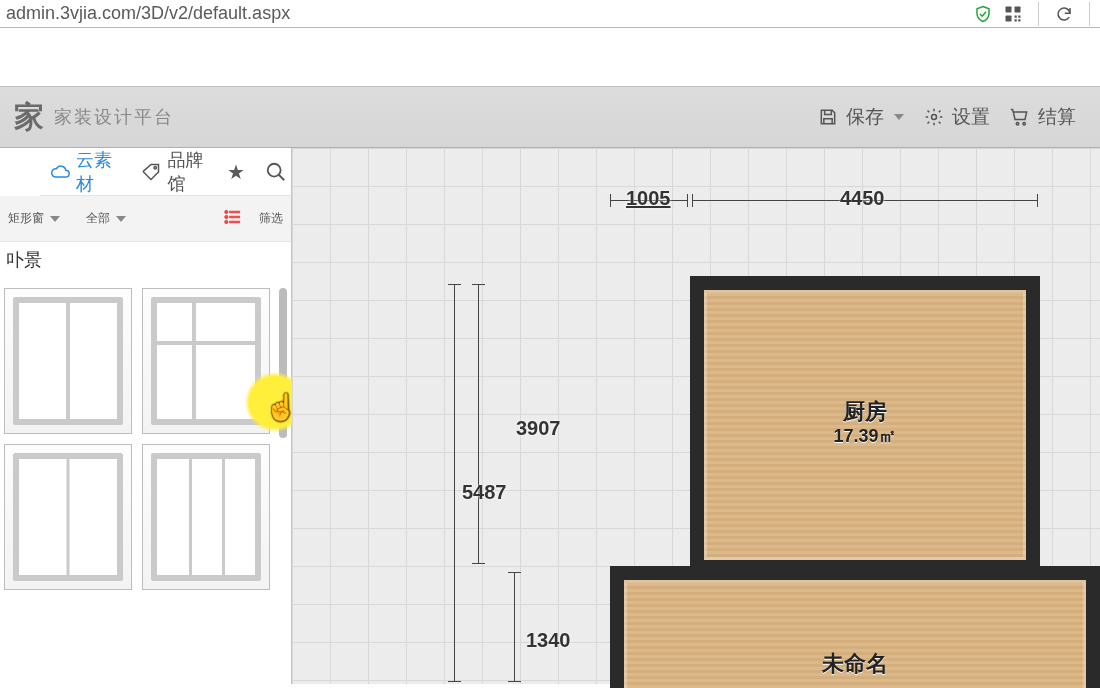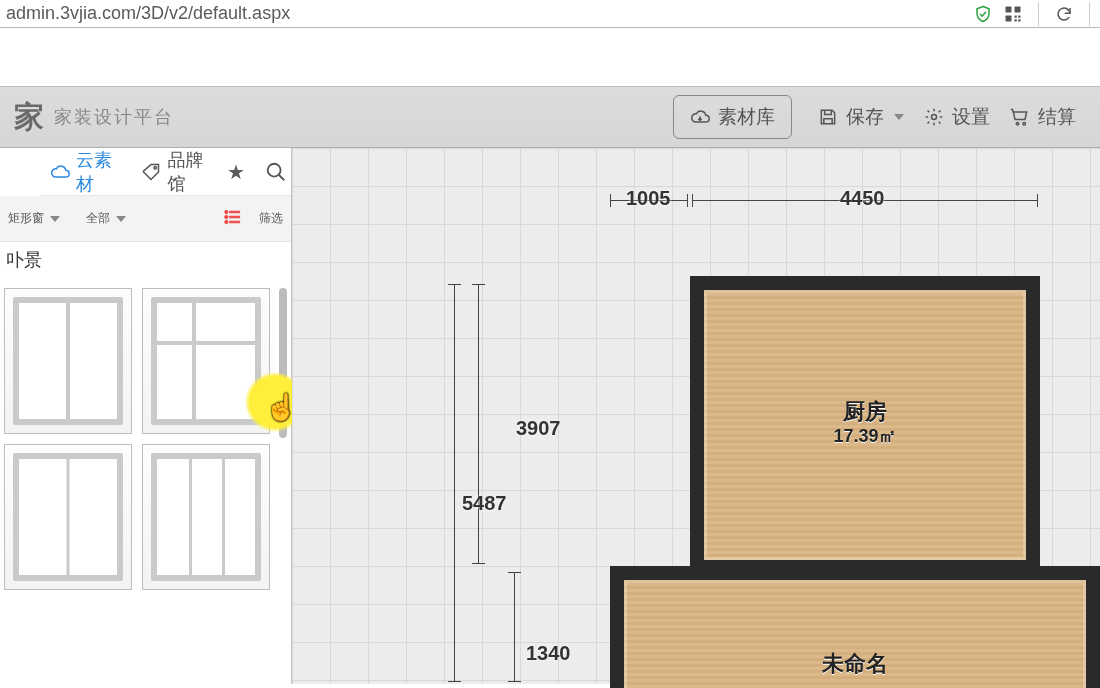--- a/index.html
+++ b/index.html
@@ -115,29 +115,20 @@
 </div>
 
 <div class="gap-strip"></div>
 
 <div class="toolbar">
   <div class="logo-wrap">
     <span class="logo-glyph">家</span>
     <span class="logo-text">家装设计平台</span>
   </div>
   <div class="spacer"></div>
-  <div class="tb-btn material-lib">
-    <span class="ic">
-      <svg viewBox="0 0 24 24" width="22" height="22" fill="none" stroke="#555" stroke-width="1.8">
-          <path d="M7 18a5 5 0 1 1 .8-9.94A6 6 0 0 1 19 10a4 4 0 0 1 0 8H7z"></path>
-          <path d="M12 11v5m-2-2 2 2 2-2"></path>
-        </svg>
-    </span>
-    <span>素材库</span>
-  </div>
   <div class="tb-btn">
     <span class="ic">
       <svg viewBox="0 0 24 24" width="20" height="20" fill="none" stroke="#555" stroke-width="1.8">
           <path d="M4 4h13l3 3v13H4z"></path>
           <path d="M8 4v5h8V4M7 20v-6h10v6"></path>
         </svg>
     </span>
     <span>保存</span>
     <span class="caret"></span>
   </div>
@@ -241,30 +232,30 @@
     </div>
 
     <div class="cursor-spot"></div>
     <div class="cursor-hand">☝</div>
   </div>
 
   <div class="canvas">
     <div class="grid"></div>
 
     <div class="dim-line-h" style="left:318px; top:52px; width:78px;"></div>
-    <div class="dim" style="left:334px; top:40px;">1005</div>
+    <div class="dim" style="left:334px; top:40px;text-decoration:underline;">1005</div>
     <div class="dim-line-h" style="left:400px; top:52px; width:346px;"></div>
     <div class="dim" style="left:548px; top:40px;">4450</div>
 
     <div class="dim-line-v" style="left:186px; top:136px; height:280px;"></div>
     <div class="dim" style="left:224px; top:270px;">3907</div>
     <div class="dim-line-v" style="left:162px; top:136px; height:398px;"></div>
-    <div class="dim" style="left:170px; top:334px;margin-top:11px;">5487</div>
+    <div class="dim" style="left:170px; top:334px;">5487</div>
     <div class="dim-line-v" style="left:222px; top:424px; height:110px;"></div>
-    <div class="dim" style="left:234px; top:495px;">1340</div>
+    <div class="dim" style="left:234px; top:482px;">1340</div>
 
     <div class="room" style="left:398px; top:128px; width:350px; height:298px;">
       <div class="label">厨房</div>
       <div class="area">17.39㎡</div>
     </div>
     <div class="room" style="left:318px; top:418px; width:490px; height:160px;">
       <div class="label" style="transform:translate(-50%,30%);">未命名</div>
     </div>
   </div>
 

